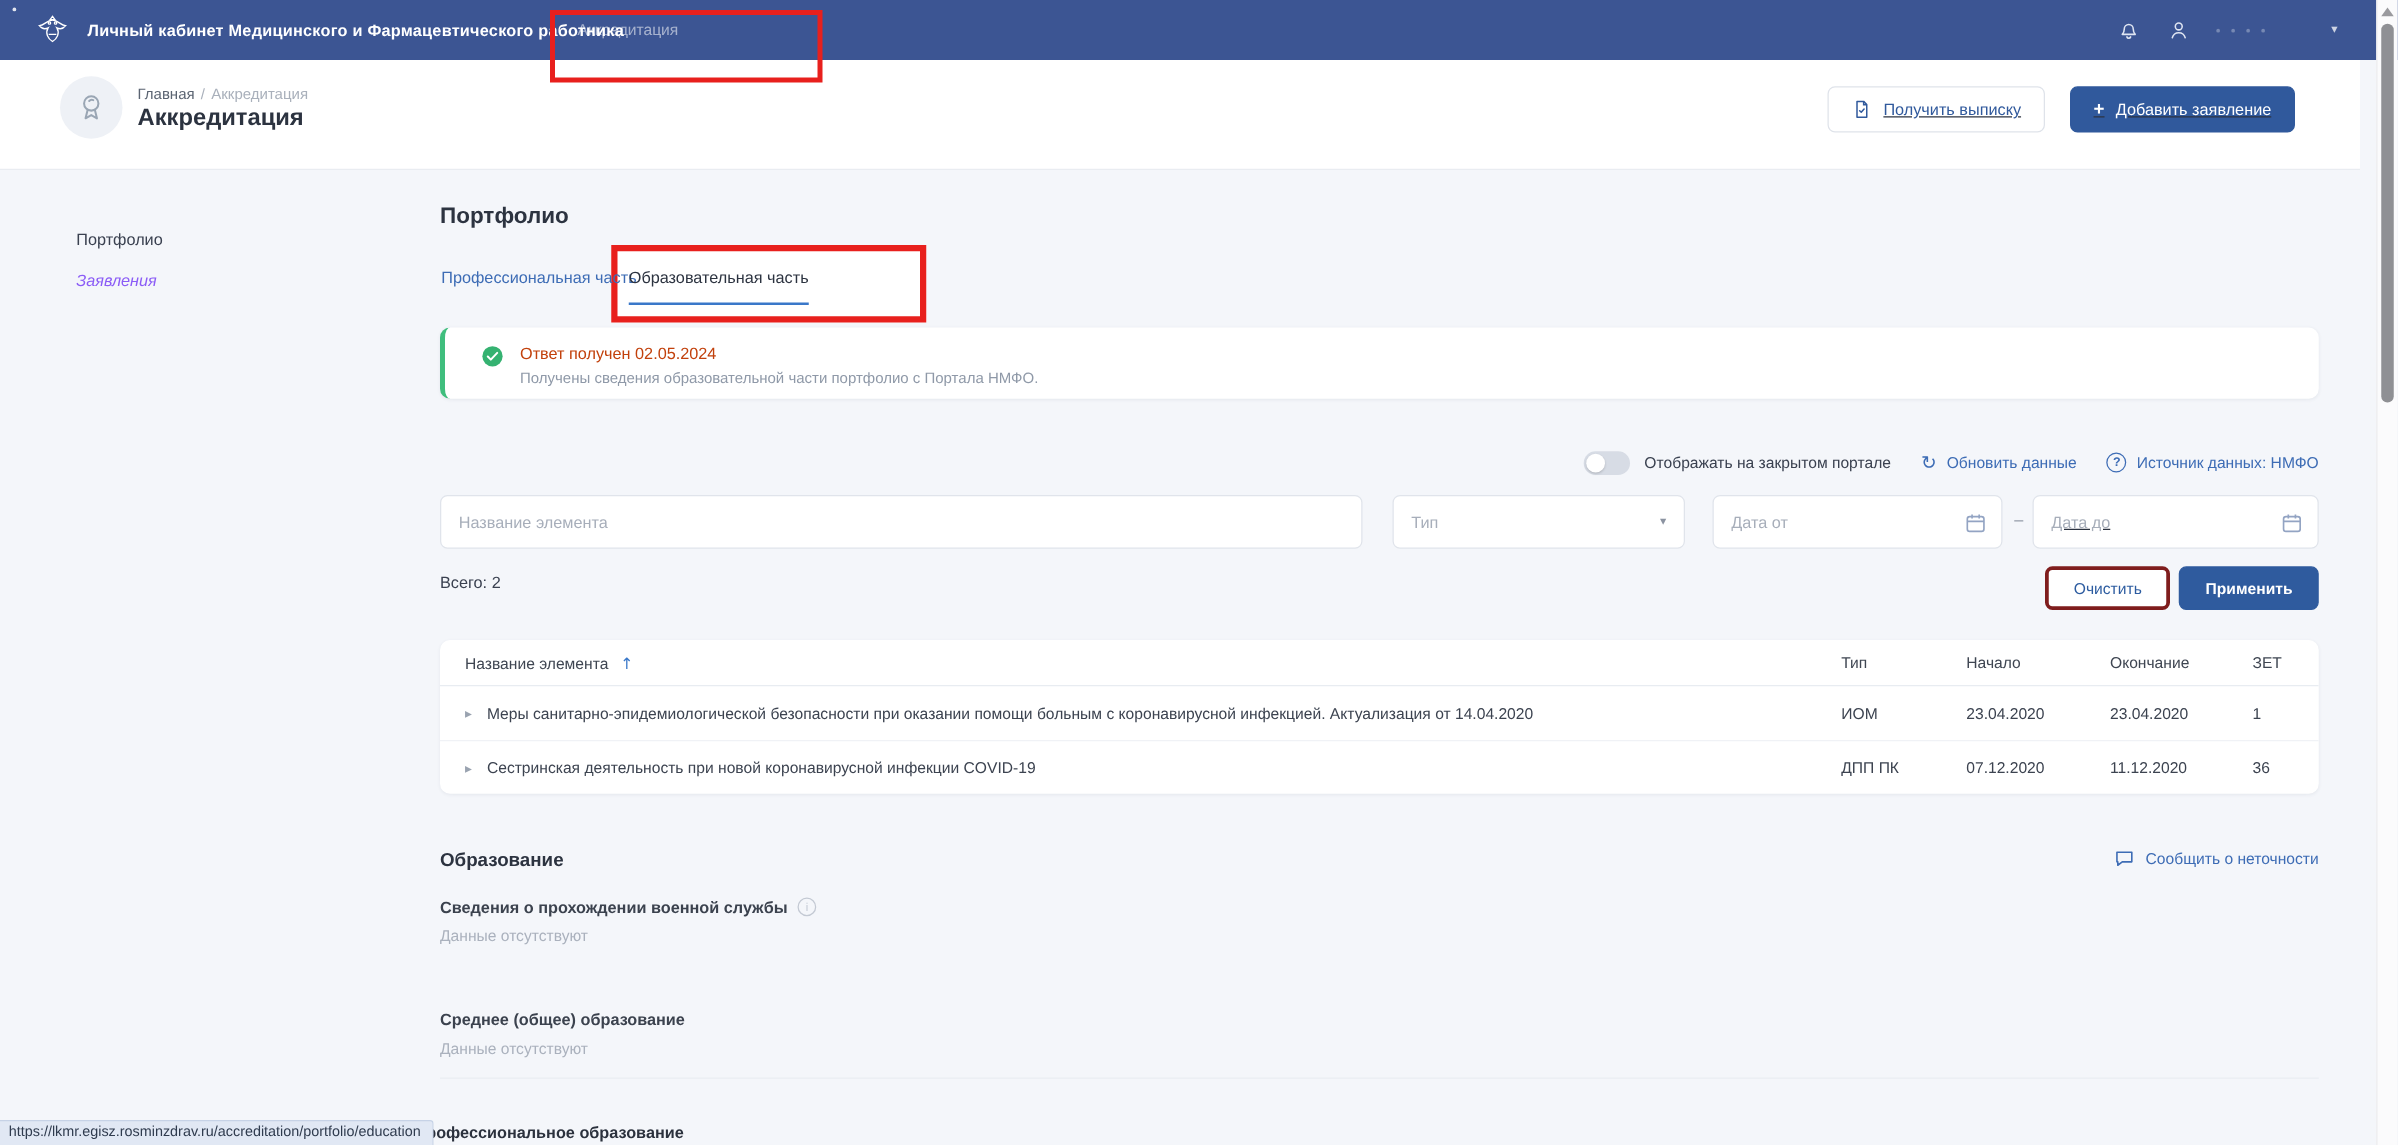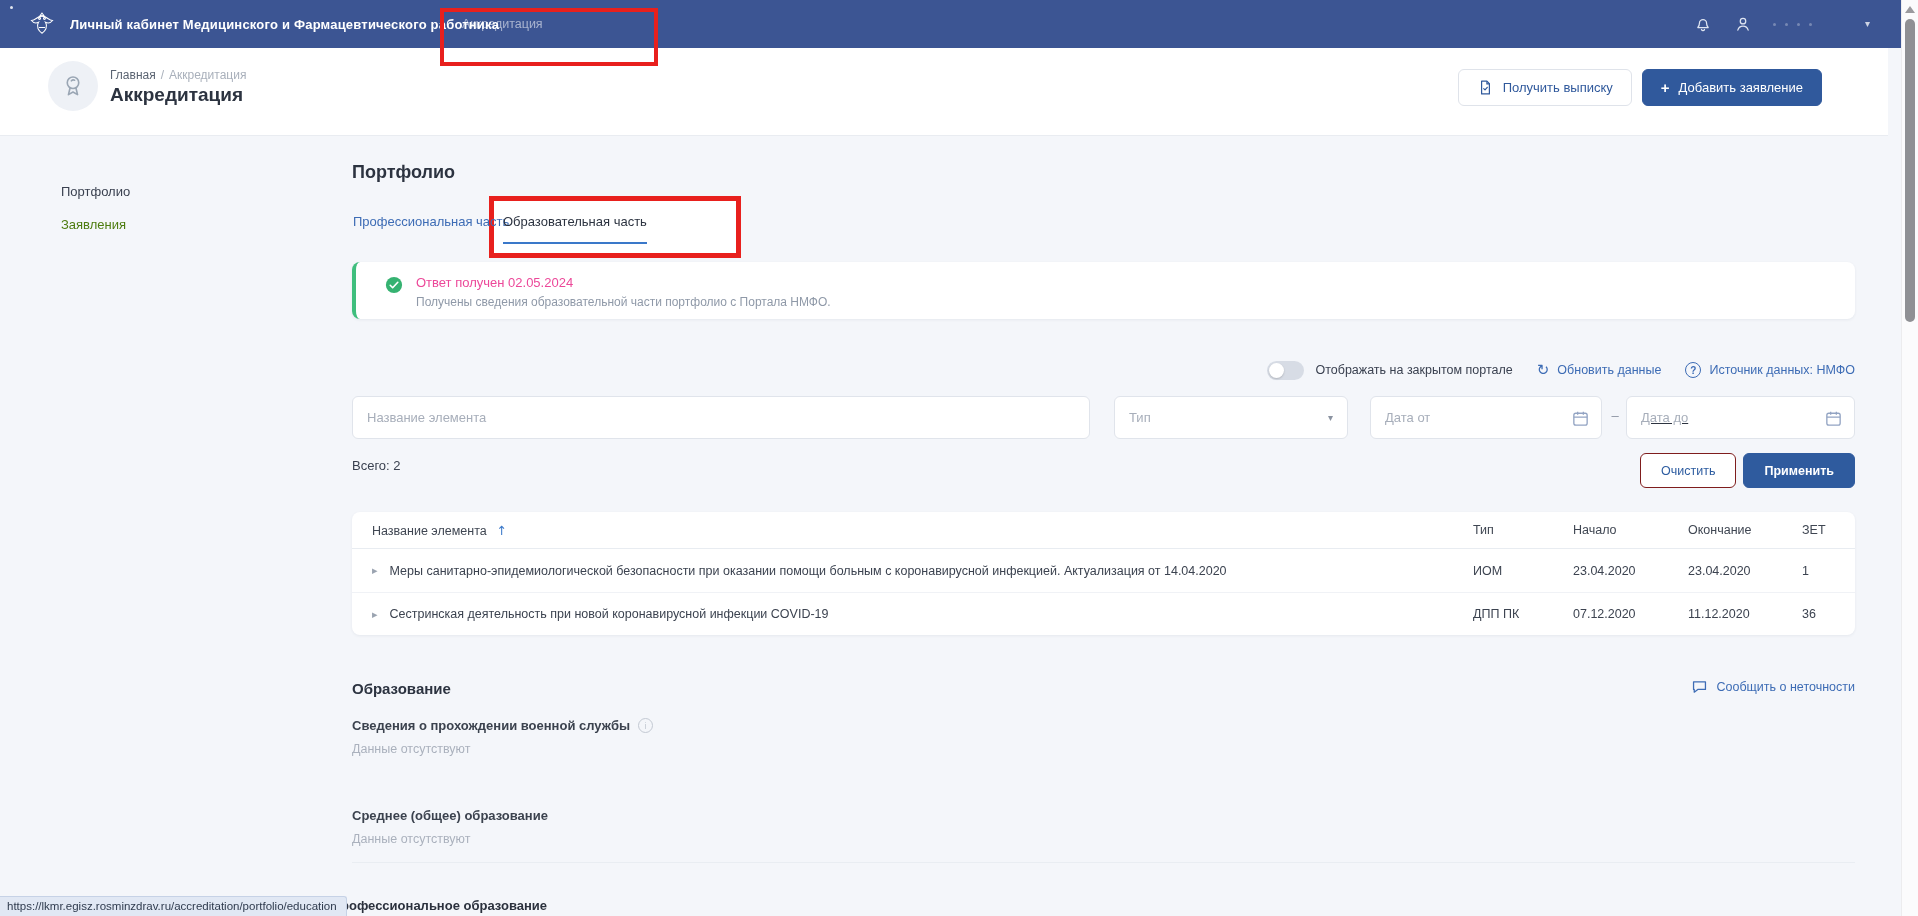--- a/index.html
+++ b/index.html
@@ -34,44 +34,44 @@
 
   
   .page-header { position:absolute; top:48px; left:0; width:1888px; height:88px;
     background:#fff; border-bottom:1px solid #e9ecf1; z-index:2; }
   .badge-circle { position:absolute; left:48px; top:13px; width:50px; height:50px;
     border-radius:50%; background:#eef1f6; display:flex; align-items:center; justify-content:center; }
   .breadcrumb { position:absolute; left:110px; top:20px; font-size:12px; color:#5b6472; }
   .breadcrumb .sep, .breadcrumb .current { color:#a9b0bb; }
   .breadcrumb span { margin-right:5px; }
   .page-title { position:absolute; left:110px; top:36px; font-size:19px; font-weight:bold; color:#2c3340; }
-  .header-actions { position:absolute; right:66px; top:21px; display:flex; gap:10px; }
+  .header-actions { position:absolute; right:52px; top:21px; display:flex; gap:20px;text-decoration:underline; }
   .btn { height:37px; border-radius:6px; font-size:13px; display:flex; align-items:center;
     gap:9px; padding:0 18px; cursor:pointer; white-space:nowrap; }
   .btn-outline { background:#fff; border:1px solid #dfe3ea; color:#30599c; }
   .btn-primary { background:#30599c; border:1px solid #30599c; color:#fff; }
   .btn-primary .plus { font-size:15px; font-weight:bold; line-height:1; }
 
   
   .side-item { position:absolute; left:61px; font-size:13px; cursor:pointer; z-index:3; }
   .side-portfolio { top:184px; color:#3a4150; }
-  .side-applications { top:217px; color:#4d7c0f; }
+  .side-applications { top:217px; color:#8b5cf6;font-style:italic; }
 
   
   .main { position:absolute; left:352px; top:136px; width:1503px; height:780px; z-index:2; }
   .main-heading { position:absolute; left:0; top:26px; font-size:18px; font-weight:bold; }
   .tab { position:absolute; top:78px; font-size:13px; cursor:pointer; z-index:2; }
   .tab-professional { left:1px; color:#3d6cb5; }
   .tab-educational { left:151px; color:#2c3340; padding-bottom:13px;
     border-bottom:2px solid #3a78c9; }
 
   .banner { position:absolute; left:0; top:126px; width:1503px; height:57px; background:#fff;
     border-left:4px solid #3fbe7d; border-radius:8px; box-shadow:0 1px 3px rgba(40,60,90,.07); }
   .banner-check { position:absolute; left:29px; top:14px; width:18px; height:18px; }
-  .banner-title { position:absolute; left:60px; top:13px; font-size:13px; color:#ec4899;text-align:right; }
+  .banner-title { position:absolute; left:60px; top:13px; font-size:13px; color:#c2410c;text-align:right; }
   .banner-sub { position:absolute; left:60px; top:33px; font-size:12px; color:#8f99a8; }
 
   .nmfo-title { position:absolute; left:0; top:226px; font-size:15px; font-weight:bold;margin-top:48px; }
   .nmfo-controls { position:absolute; right:0; top:222px; height:24px; display:flex;
     align-items:center; gap:24px; font-size:12.5px; }
   .toggle-group { display:flex; align-items:center; gap:11px; color:#3a4150; }
   .toggle { width:37px; height:19px; border-radius:10px; background:#d7dce5;
     position:relative; cursor:pointer; }
   .toggle-knob { position:absolute; left:2px; top:2px; width:15px; height:15px;
     border-radius:50%; background:#fff; box-shadow:0 1px 2px rgba(0,0,0,.18); }
@@ -93,21 +93,21 @@
   .f-dateto { left:1274px; width:229px;text-decoration:underline; }
   .field .cal { position:absolute; right:11px; top:12px; width:19px; height:19px; }
   .range-dash { position:absolute; left:1256px; top:12px; width:14px; text-align:center;
     color:#8b93a1; font-size:13px; }
   .select-caret { color:#8b93a1; font-size:10px; font-family:"DejaVu Sans",sans-serif; }
 
   .total-label { position:absolute; left:0; top:322px; font-size:13px; color:#3a4150; }
   .filter-actions { position:absolute; right:0; top:317px; display:flex; gap:7px; }
   .btn-sm { height:35px; border-radius:6px; font-size:12.5px; padding:0 20px;
     display:flex; align-items:center; cursor:pointer; }
-  .btn-clear { background:#fff; border:1px solid #7f1d1d; color:#2d5ca0; }
+  .btn-clear { background:#fff; border:3px solid #7f1d1d; color:#2d5ca0; }
   .btn-apply { background:#2f5b9e; border:1px solid #2f5b9e; color:#fff; font-weight:bold; }
 
   .table-card { position:absolute; left:0; top:376px; width:1503px; background:#fff;
     border-radius:8px; box-shadow:0 1px 3px rgba(40,60,90,.07); overflow:hidden; }
   .t-row { display:grid; grid-template-columns:1101px 100px 115px 114px 53px;
     padding:0 20px; align-items:center; }
   .t-head { height:37px; border-bottom:1px solid #e8ecf1; color:#3f4652; font-size:12.5px; }
   .t-head .sort { color:#3a78c9; margin-left:6px; font-family:"DejaVu Sans",sans-serif; }
   .t-data { height:43px; font-size:12.5px; color:#3c4350; }
   .t-data + .t-data { border-top:1px solid #f0f2f6; }

